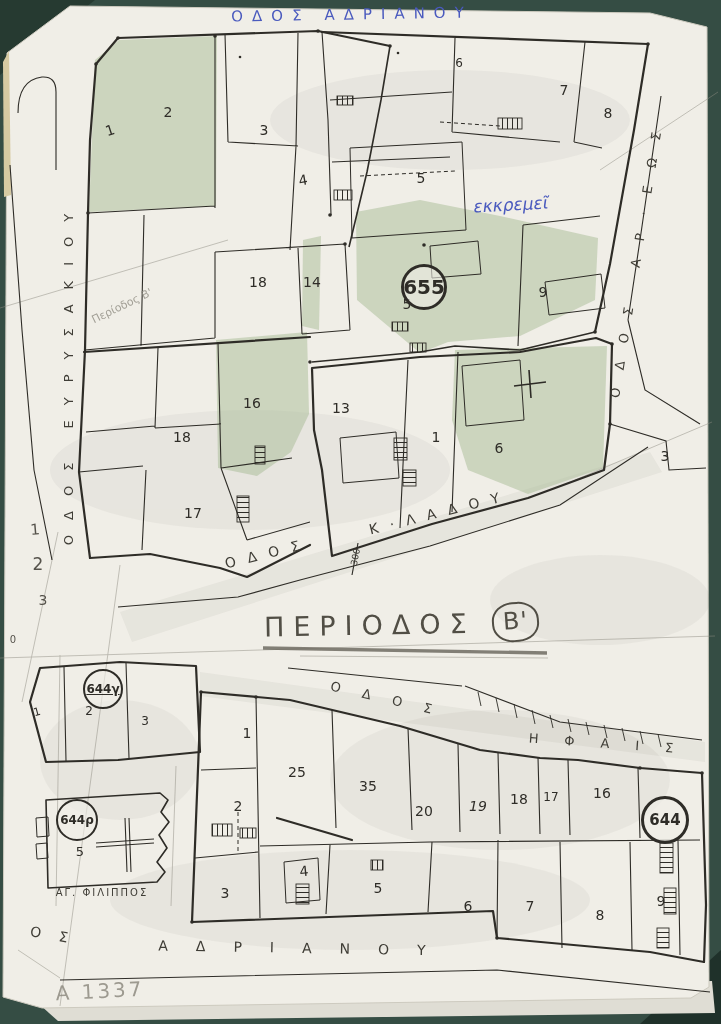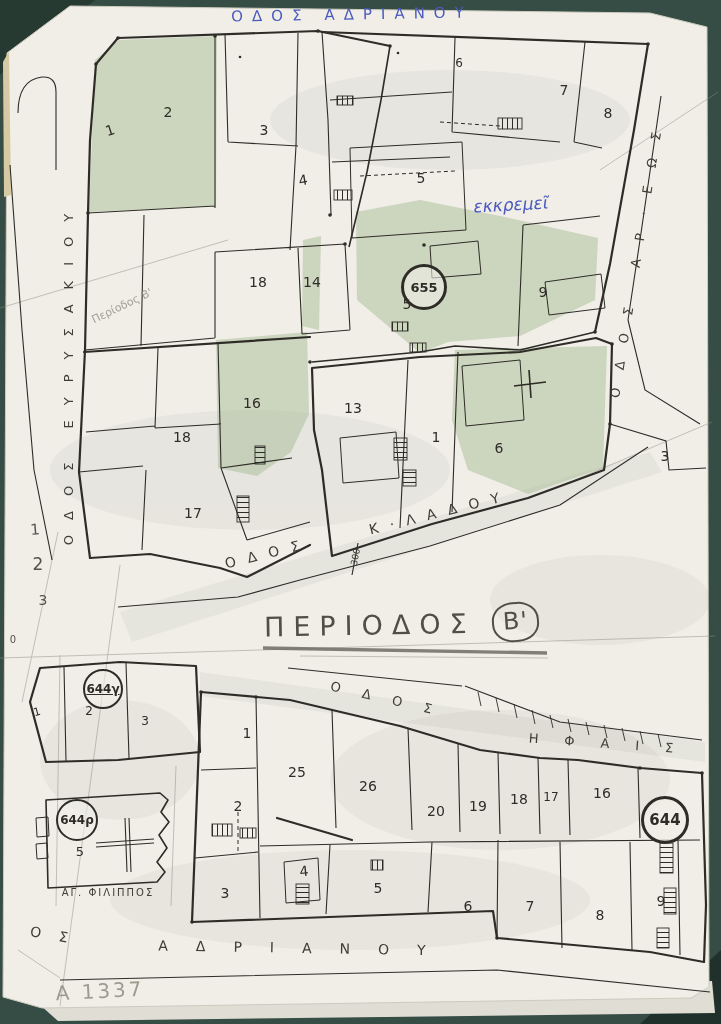--- a/index.html
+++ b/index.html
@@ -212,57 +212,57 @@
       <span class="lbl parcel" style="left: 110px; top: 130px; transform: translate(-50%, -50%) rotate(-18deg);">1</span>
       <span class="lbl parcel" style="left: 168px; top: 112px; transform: translate(-50%, -50%) rotate(0deg);">2</span>
       <span class="lbl parcel" style="left: 264px; top: 130px; transform: translate(-50%, -50%) rotate(0deg);">3</span>
       <span class="lbl parcel" style="left: 303px; top: 180px; transform: translate(-50%, -50%) rotate(-10deg);">4</span>
       <span class="lbl parcel" style="left: 421px; top: 178px; transform: translate(-50%, -50%) rotate(0deg);">5</span>
       <span class="lbl parcel" style="left: 459px; top: 63px; font-size: 12px; transform: translate(-50%, -50%) rotate(0deg);">6</span>
       <span class="lbl parcel" style="left: 564px; top: 90px; transform: translate(-50%, -50%) rotate(0deg);">7</span>
       <span class="lbl parcel" style="left: 608px; top: 113px; transform: translate(-50%, -50%) rotate(0deg);">8</span>
       <span class="lbl parcel" style="left: 543px; top: 292px; transform: translate(-50%, -50%) rotate(0deg);">9</span>
       <span class="lbl parcel" style="left: 407px; top: 304px; transform: translate(-50%, -50%) rotate(0deg);">5</span>
-      <span class="lbl parcel" style="left: 341px; top: 408px; transform: translate(-50%, -50%) rotate(0deg); margin-left: 12px;">13</span>
+      <span class="lbl parcel" style="left: 341px; top: 408px; transform: translate(-50%, -50%) rotate(0deg);">13</span>
       <span class="lbl parcel" style="left: 436px; top: 437px; transform: translate(-50%, -50%) rotate(0deg);">1</span>
       <span class="lbl parcel" style="left: 499px; top: 448px; transform: translate(-50%, -50%) rotate(0deg);">6</span>
       <span class="lbl parcel" style="left: 312px; top: 282px; transform: translate(-50%, -50%) rotate(0deg);">14</span>
       <span class="lbl parcel" style="left: 258px; top: 282px; transform: translate(-50%, -50%) rotate(0deg);">18</span>
       <span class="lbl parcel" style="left: 252px; top: 403px; transform: translate(-50%, -50%) rotate(0deg);">16</span>
       <span class="lbl parcel" style="left: 193px; top: 513px; transform: translate(-50%, -50%) rotate(0deg);">17</span>
       <span class="lbl parcel" style="left: 182px; top: 437px; transform: translate(-50%, -50%) rotate(0deg);">18</span>
       <span class="lbl parcel" style="left: 665px; top: 456px; transform: translate(-50%, -50%) rotate(0deg);">3</span>
       <span class="lbl parcel" style="left: 247px; top: 733px; transform: translate(-50%, -50%) rotate(0deg);">1</span>
       <span class="lbl parcel" style="left: 238px; top: 806px; transform: translate(-50%, -50%) rotate(0deg);">2</span>
       <span class="lbl parcel" style="left: 225px; top: 893px; transform: translate(-50%, -50%) rotate(0deg);">3</span>
       <span class="lbl parcel" style="left: 304px; top: 871px; transform: translate(-50%, -50%) rotate(-6deg);">4</span>
       <span class="lbl parcel" style="left: 378px; top: 888px; transform: translate(-50%, -50%) rotate(0deg);">5</span>
       <span class="lbl parcel" style="left: 468px; top: 906px; transform: translate(-50%, -50%) rotate(0deg);">6</span>
       <span class="lbl parcel" style="left: 530px; top: 906px; transform: translate(-50%, -50%) rotate(0deg);">7</span>
       <span class="lbl parcel" style="left: 600px; top: 915px; transform: translate(-50%, -50%) rotate(0deg);">8</span>
       <span class="lbl parcel" style="left: 661px; top: 901px; transform: translate(-50%, -50%) rotate(0deg);">9</span>
       <span class="lbl parcel" style="left: 297px; top: 772px; transform: translate(-50%, -50%) rotate(0deg);">25</span>
-      <span class="lbl parcel" style="left: 368px; top: 786px; transform: translate(-50%, -50%) rotate(0deg);">26</span>
-      <span class="lbl parcel" style="left: 436px; top: 811px; transform: translate(-50%, -50%) rotate(0deg);">20</span>
-      <span class="lbl parcel" style="left: 478px; top: 806px; transform: translate(-50%, -50%) rotate(0deg);">19</span>
+      <span class="lbl parcel" style="left: 368px; top: 786px; transform: translate(-50%, -50%) rotate(0deg);">35</span>
+      <span class="lbl parcel" style="left: 424px; top: 811px; transform: translate(-50%, -50%) rotate(0deg);">20</span>
+      <span class="lbl parcel" style="left: 478px; top: 806px; transform: translate(-50%, -50%) rotate(0deg); font-style: italic;">19</span>
       <span class="lbl parcel" style="left: 519px; top: 799px; transform: translate(-50%, -50%) rotate(0deg);">18</span>
       <span class="lbl parcel" style="left: 551px; top: 797px; font-size: 12px; transform: translate(-50%, -50%) rotate(0deg);">17</span>
       <span class="lbl parcel" style="left: 602px; top: 793px; transform: translate(-50%, -50%) rotate(0deg);">16</span>
       <span class="lbl parcel" style="left: 37px; top: 712px; font-size: 11px; transform: translate(-50%, -50%) rotate(-15deg);">1</span>
       <span class="lbl parcel" style="left: 89px; top: 711px; font-size: 12px; transform: translate(-50%, -50%) rotate(0deg);">2</span>
       <span class="lbl parcel" style="left: 145px; top: 721px; font-size: 12px; transform: translate(-50%, -50%) rotate(0deg);">3</span>
       <span class="lbl parcel" style="left: 80px; top: 851px; font-size: 13px; transform: translate(-50%, -50%) rotate(0deg);">5</span>
-      <span class="lbl circle bold" style="left: 424px; top: 287px; font-size: 13px; transform: translate(-50%, -50%) rotate(0deg); width: 40px; height: 40px;">655</span>
+      <span class="lbl circle bold" style="left: 424px; top: 287px; font-size: 20px; transform: translate(-50%, -50%) rotate(0deg); width: 40px; height: 40px;">655</span>
       <span class="lbl circle" style="left: 103px; top: 689px; font-size: 12px; transform: translate(-50%, -50%) rotate(0deg); width: 36px; height: 36px; text-decoration: underline;">644γ</span>
       <span class="lbl circle" style="left: 77px; top: 820px; font-size: 12px; transform: translate(-50%, -50%) rotate(0deg); width: 38px; height: 38px;">644ρ</span>
       <span class="lbl circle bold" style="left: 665px; top: 820px; font-size: 15px; transform: translate(-50%, -50%) rotate(0deg); width: 42px; height: 42px;">644</span>
       <span class="lbl blue note" style="left: 511px; top: 205px; font-size: 17px; transform: translate(-50%, -50%) rotate(-3deg);">εκκρεμεῖ</span>
       <span class="lbl pencil" style="left: 122px; top: 306px; font-size: 11px; transform: translate(-50%, -50%) rotate(-26deg);">Περίοδος Β'</span>
       <span class="lbl street" style="left: 356px; top: 557px; font-size: 9px; transform: translate(-50%, -50%) rotate(-78deg);">300</span>
-      <span class="lbl street" style="left: 108px; top: 893px; font-size: 10px; letter-spacing: 2px; transform: translate(-50%, -50%) rotate(0deg); text-align: right;">ΑΓ. ΦΙΛΙΠΠΟΣ</span>
+      <span class="lbl street" style="left: 102px; top: 893px; font-size: 10px; letter-spacing: 2px; transform: translate(-50%, -50%) rotate(0deg); text-align: right;">ΑΓ. ΦΙΛΙΠΠΟΣ</span>
       <span class="lbl pencil-dark" style="left: 35px; top: 530px; font-size: 15px; transform: translate(-50%, -50%) rotate(-5deg);">1</span>
       <span class="lbl pencil-dark" style="left: 38px; top: 564px; font-size: 17px; transform: translate(-50%, -50%) rotate(0deg);">2</span>
       <span class="lbl pencil-dark" style="left: 43px; top: 600px; font-size: 14px; transform: translate(-50%, -50%) rotate(0deg);">3</span>
       <span class="lbl pencil-dark" style="left: 13px; top: 640px; font-size: 10px; transform: translate(-50%, -50%) rotate(0deg);">0</span>
       <span class="lbl pencil archive" style="left: 100px; top: 991px; font-size: 20px; letter-spacing: 3px; transform: translate(-50%, -50%) rotate(-3deg);">Α 1337</span>
     </div>
 
   <div class="period-title">
     <span>ΠΕΡΙΟΔΟΣ</span>
     <span class="period-badge">Β'</span>

